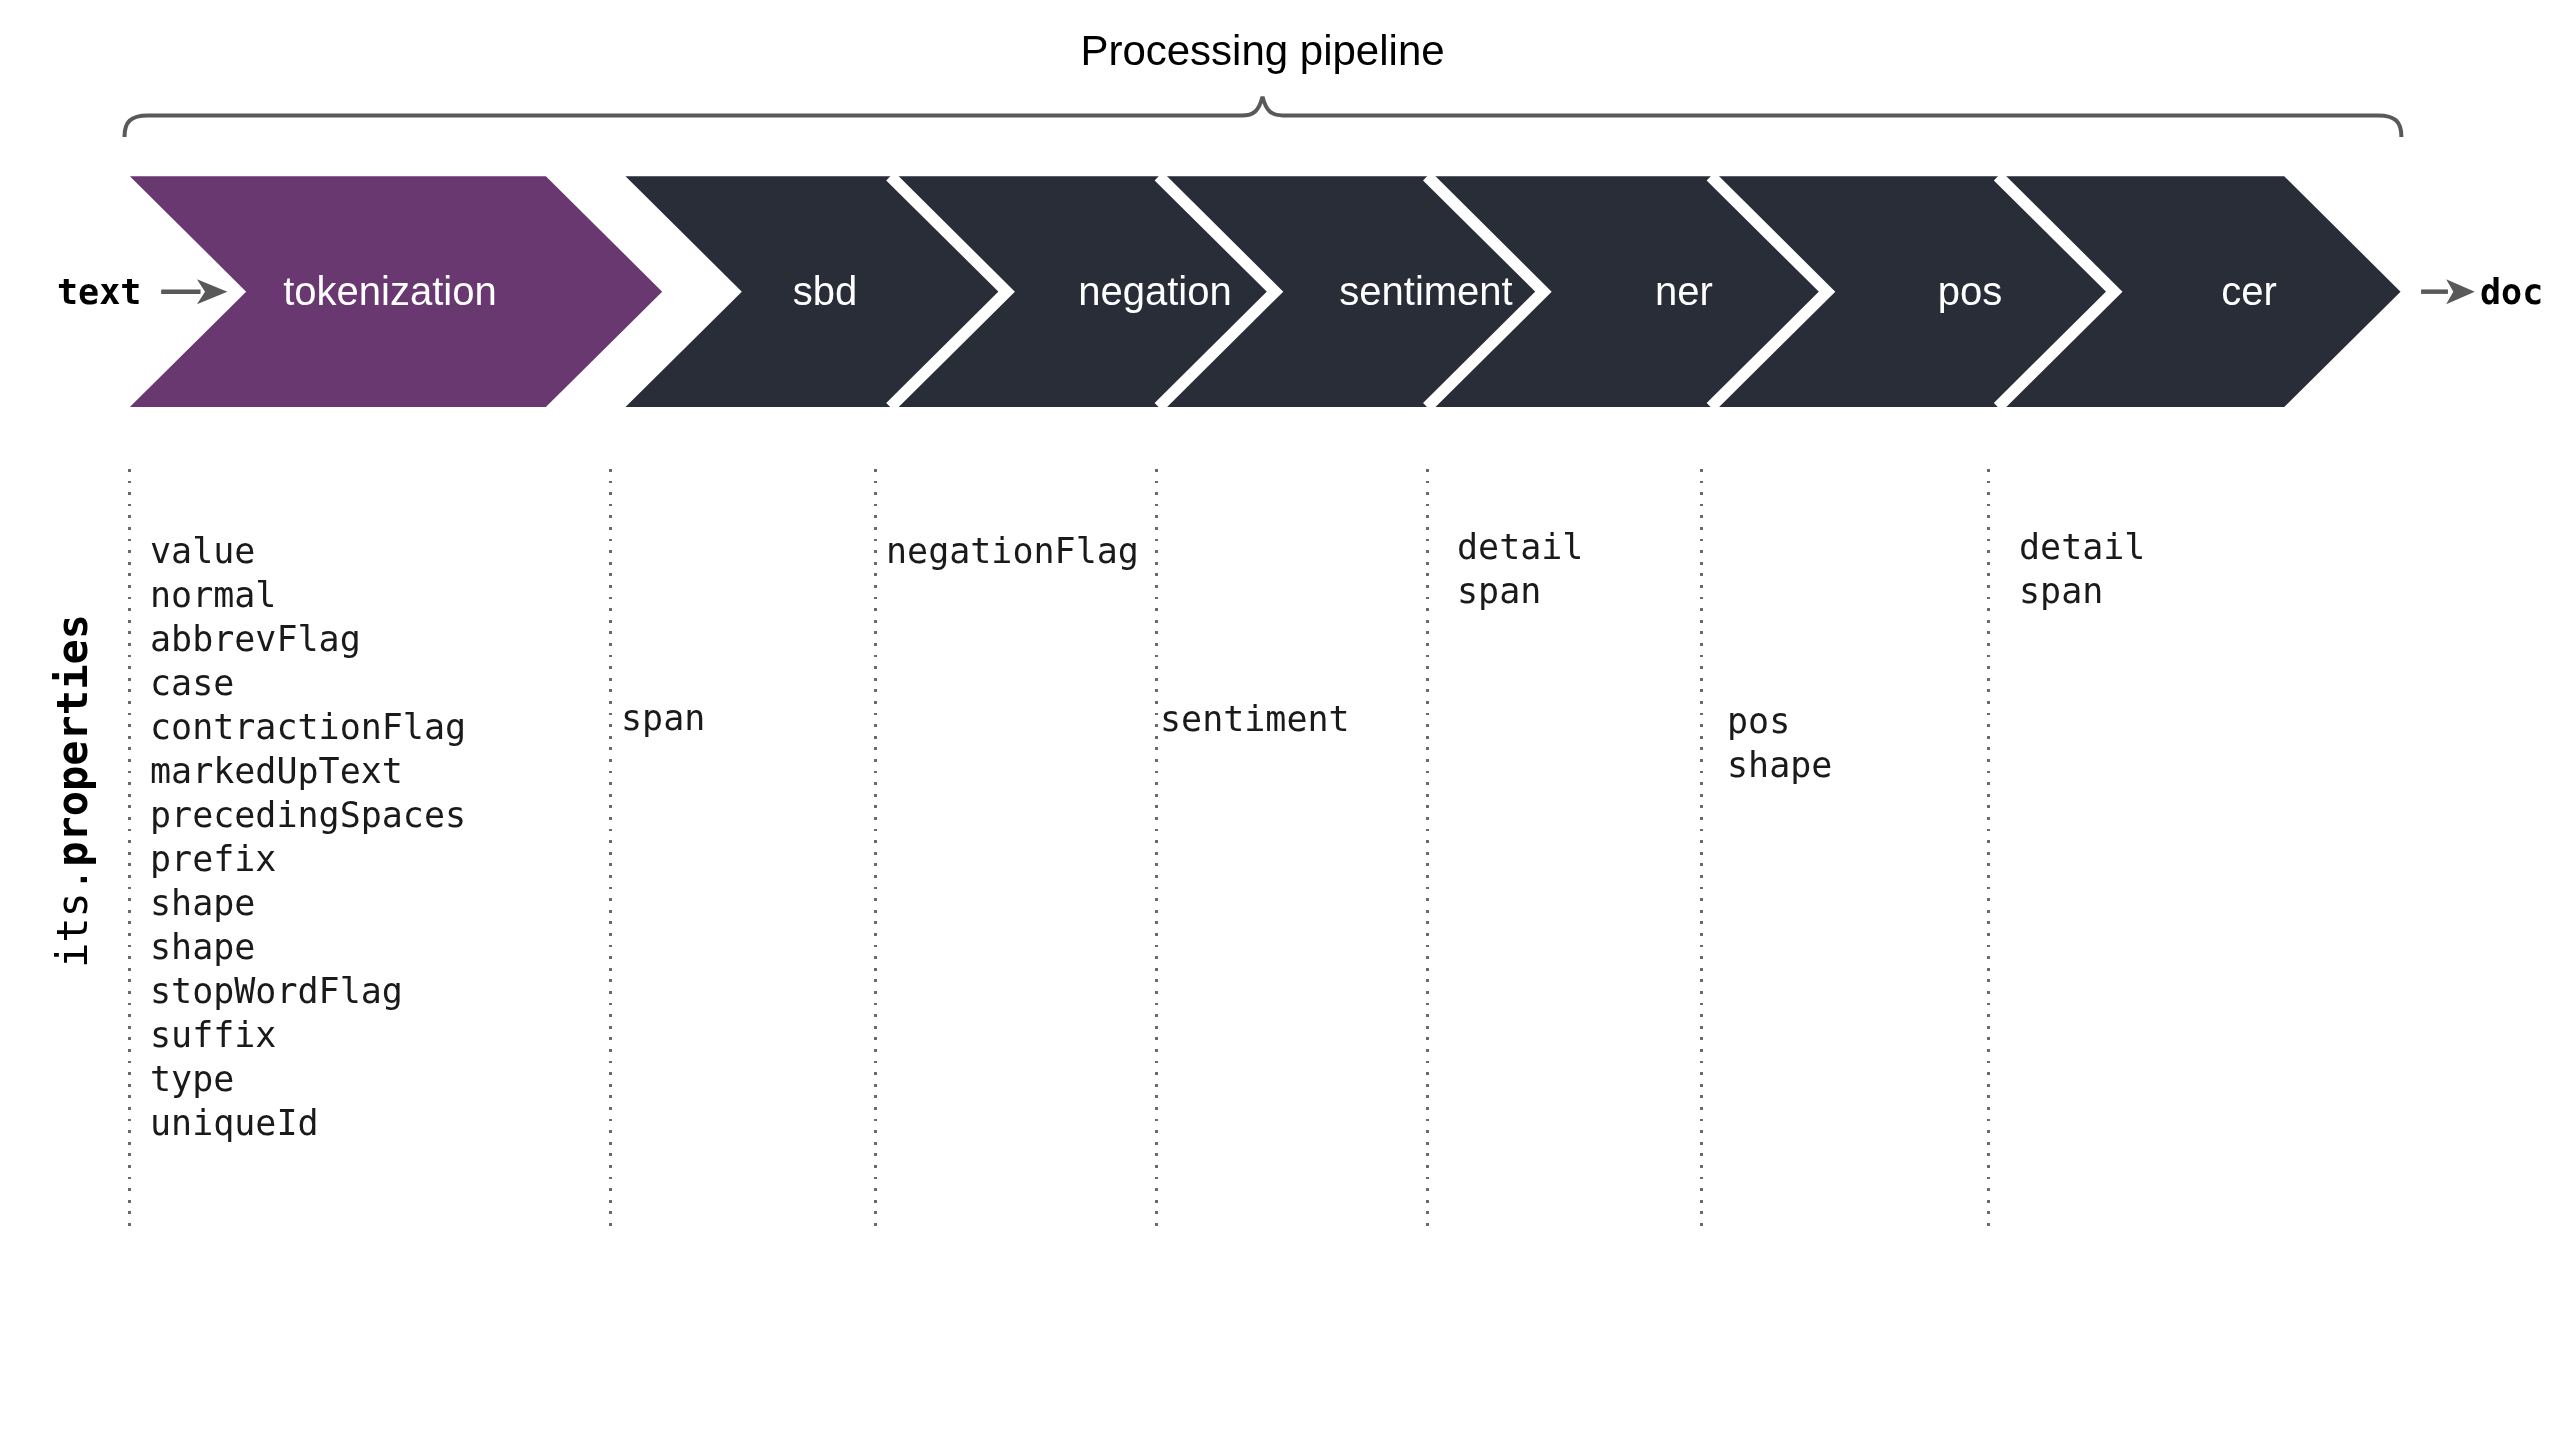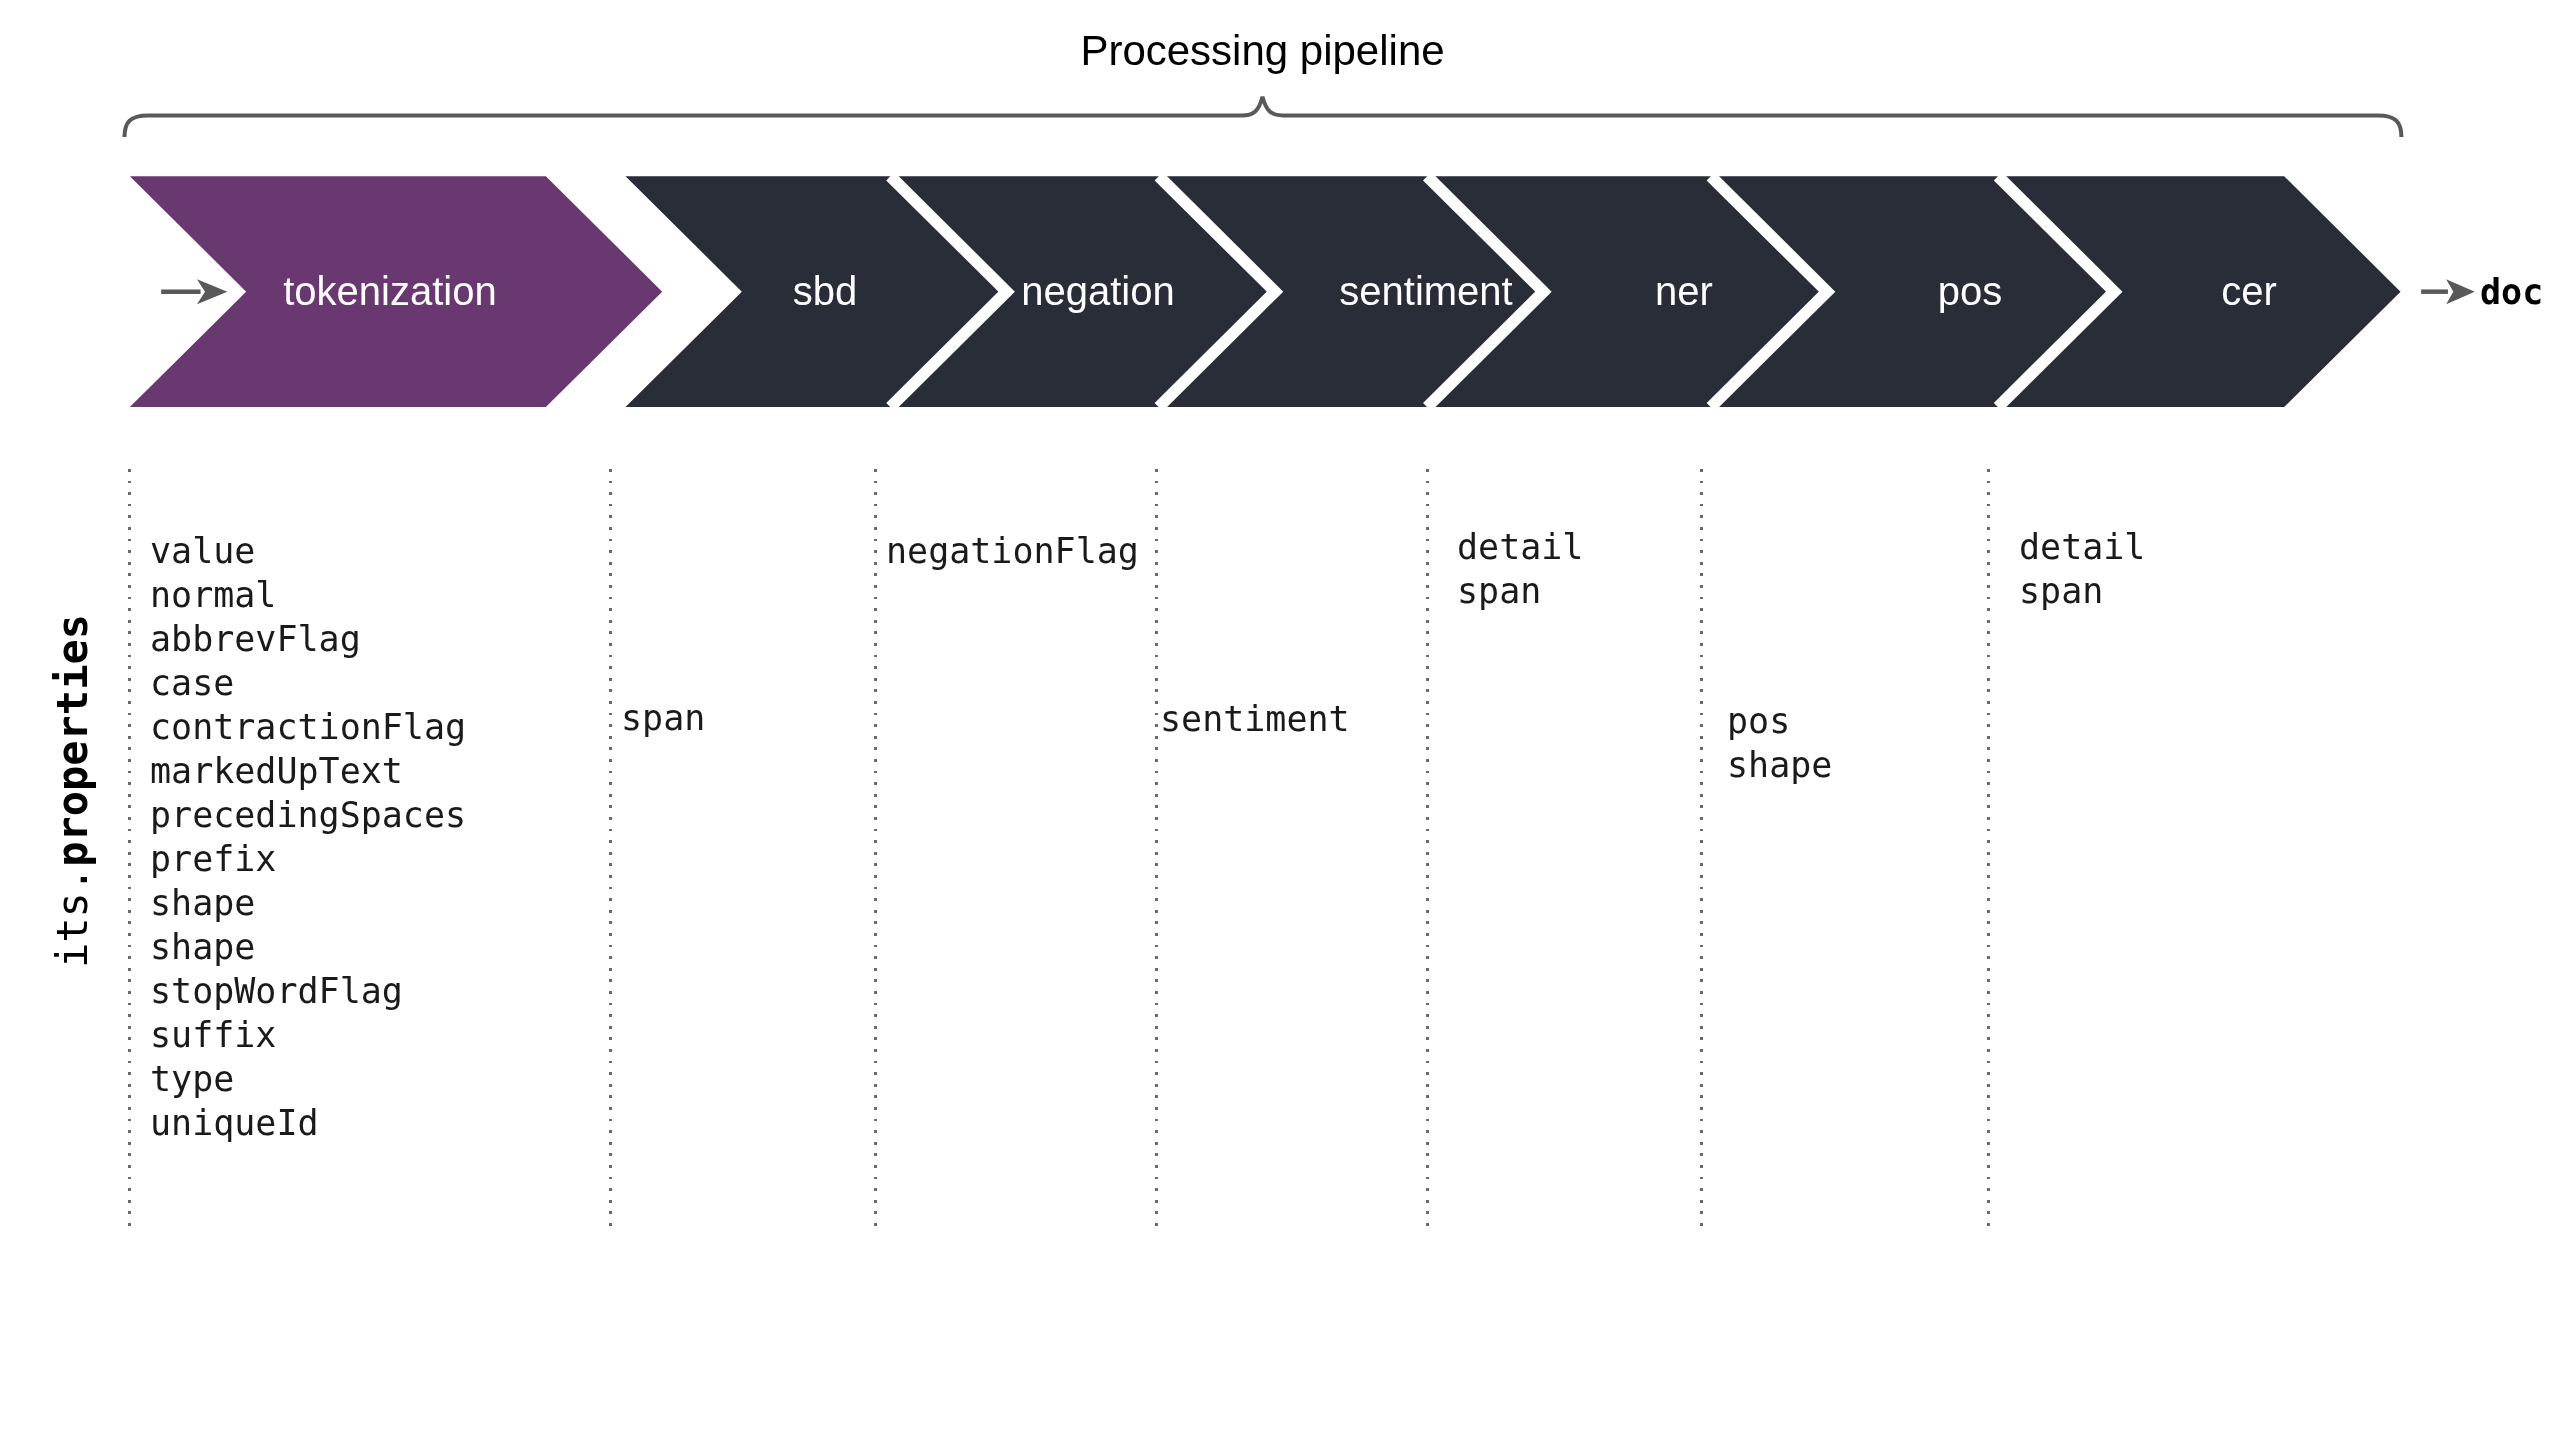--- a/index.html
+++ b/index.html
@@ -86,25 +86,26 @@
 
     <path d="M 995 197 L 1125 326 L 995 455
              M 1295 197 L 1425 326 L 1295 455
              M 1595 197 L 1725 326 L 1595 455
              M 1912 197 L 2042 326 L 1912 455
              M 2233 197 L 2363 326 L 2233 455" fill="none" stroke="#ffffff" stroke-width="13"></path>
   </svg>
 
   <div class="title">Processing pipeline</div>
 
+  <div class="io-label in">text</div>
   <div class="io-label out">doc</div>
 
   <div class="stage-label" style="left:360px">tokenization</div>
   <div class="stage-label" style="left:795px">sbd</div>
-  <div class="stage-label" style="left:1068px">negation</div>
+  <div class="stage-label" style="left:1125px">negation</div>
   <div class="stage-label" style="left:1396px">sentiment</div>
   <div class="stage-label" style="left:1654px">ner</div>
   <div class="stage-label" style="left:1940px">pos</div>
   <div class="stage-label" style="left:2219px">cer</div>
 
   <div class="dotted" style="left:128px"></div>
   <div class="dotted" style="left:609px"></div>
   <div class="dotted" style="left:874px"></div>
   <div class="dotted" style="left:1155px"></div>
   <div class="dotted" style="left:1426px"></div>

